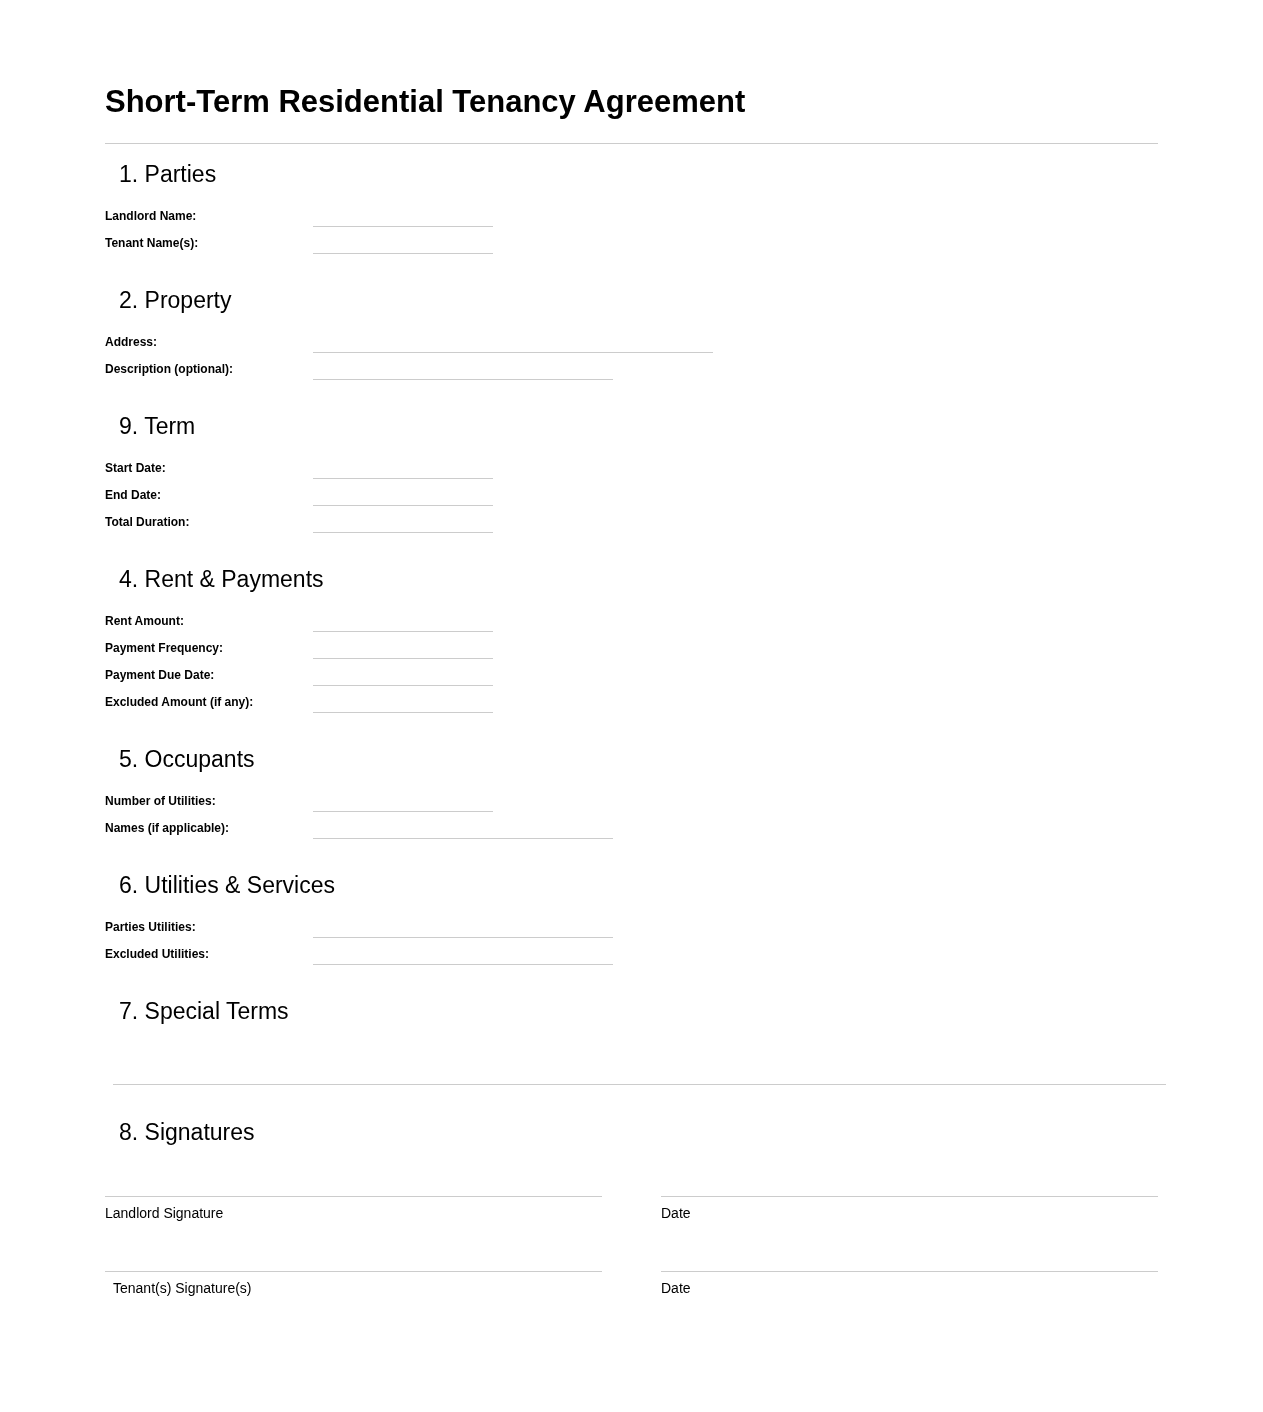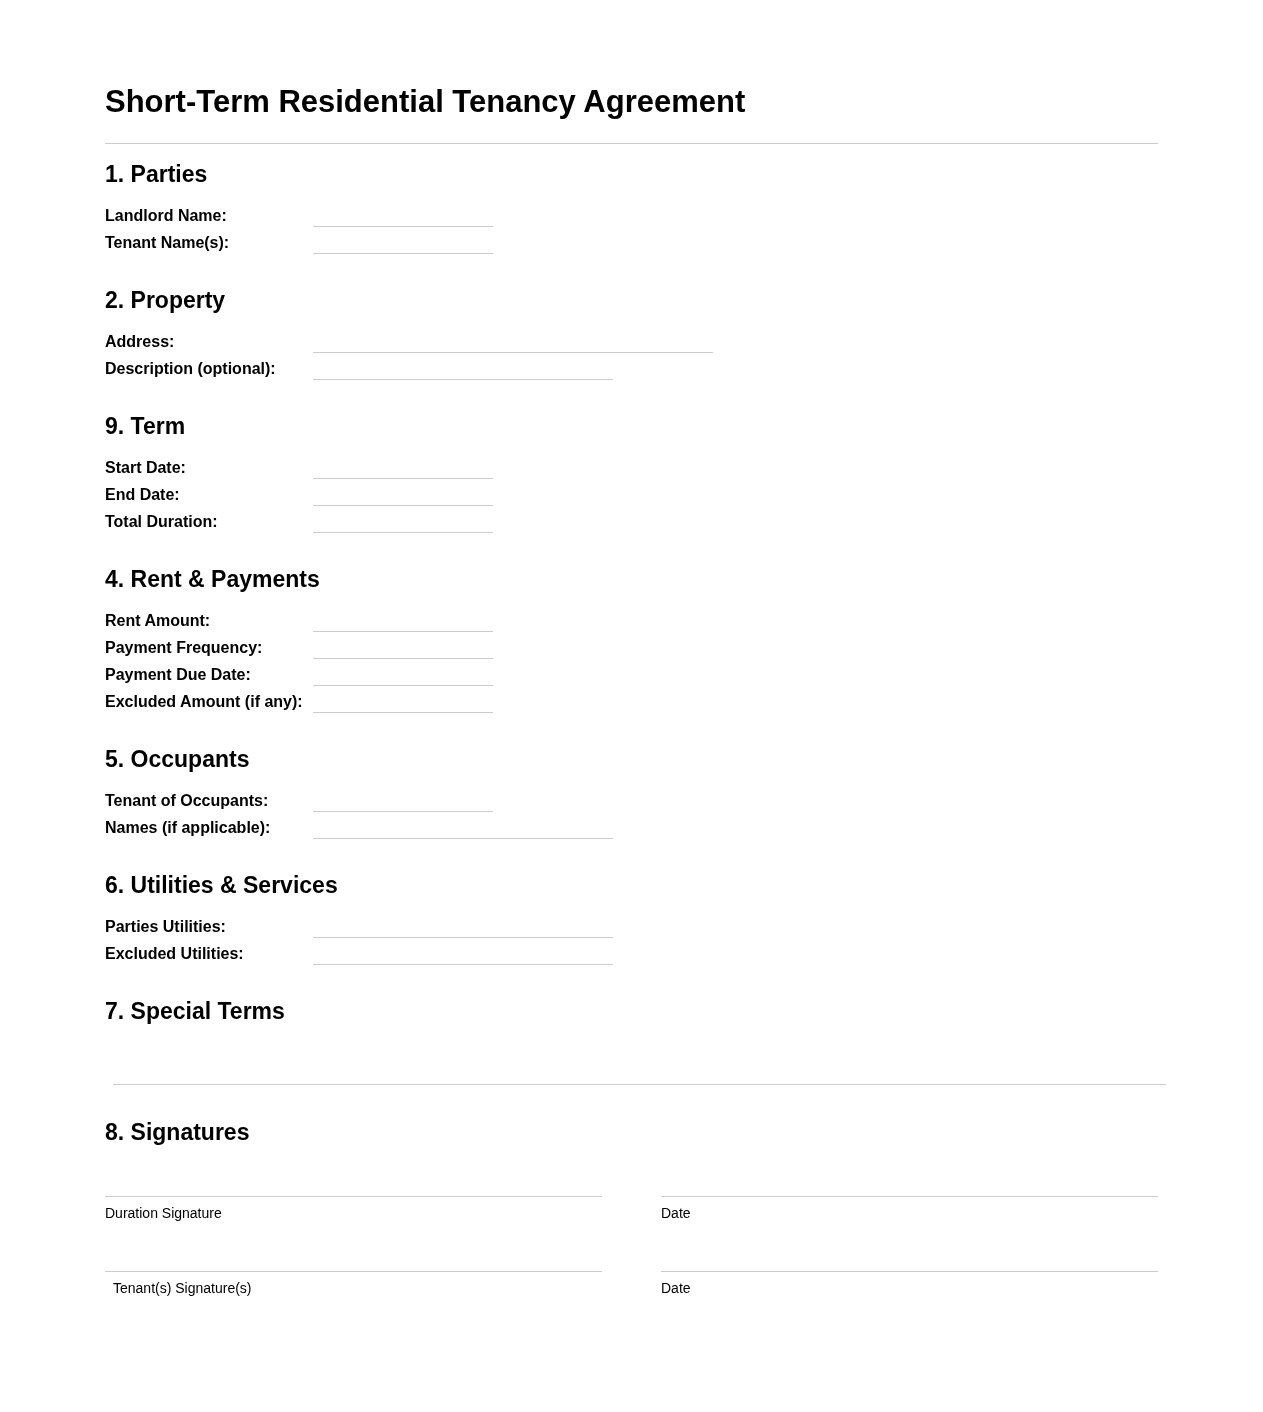--- a/index.html
+++ b/index.html
@@ -1,21 +1,21 @@
 <!DOCTYPE html>
 <html><head>
 <meta charset="utf-8">
 <style>
   html, body { margin: 0; padding: 0; background: #ffffff; }
   body { width: 1263px; height: 1412px; position: relative; font-family: "Liberation Sans", sans-serif; color: #000; }
   .page { position: absolute; left: 105px; top: 0; width: 1053px; }
   h1 { position: absolute; left: 0; top: 84px; margin: 0; font-size: 31px; font-weight: bold; line-height: 36px; white-space: nowrap; }
   .title-rule { position: absolute; left: 0; top: 143px; width: 1053px; height: 0; border-top: 1px solid #cccccc; }
-  h2 { position: absolute; left: 0; margin: 0; font-size: 23px; font-weight: bold; line-height: 28px; white-space: nowrap; }
-  .field-label { position: absolute; left: 0; font-size: 16px; font-weight: bold; line-height: 20px; white-space: nowrap; }
+  h2 { position: absolute; left: 14px; margin: 0; font-size: 23px; font-weight: normal; line-height: 28px; white-space: nowrap; }
+  .field-label { position: absolute; left: 0; font-size: 12px; font-weight: bold; line-height: 20px; white-space: nowrap; }
   .field-line { position: absolute; left: 208px; height: 0; border-top: 1px solid #cccccc; }
   .w180 { width: 180px; } .w300 { width: 300px; } .w400 { width: 400px; }
   .special-line { position: absolute; left: 8px; top: 1084px; width: 1053px; height: 0; border-top: 1px solid #cccccc; }
   .sig-line { position: absolute; height: 0; border-top: 1px solid #cccccc; width: 497px; }
   .sig-label { position: absolute; font-size: 14px; line-height: 18px; white-space: nowrap; }
 </style>
 </head>
 <body>
 
 <div class="page">
@@ -46,38 +46,38 @@
   <div class="field-label" style="top:611px">Rent Amount:</div>
   <div class="field-line w180" style="top:631px"></div>
   <div class="field-label" style="top:638px">Payment Frequency:</div>
   <div class="field-line w180" style="top:658px"></div>
   <div class="field-label" style="top:665px">Payment Due Date:</div>
   <div class="field-line w180" style="top:685px"></div>
   <div class="field-label" style="top:692px">Excluded Amount (if any):</div>
   <div class="field-line w180" style="top:712px"></div>
 
   <h2 style="top:745px">5. Occupants</h2>
-  <div class="field-label" style="top:791px">Tenant of Occupants:</div>
+  <div class="field-label" style="top:791px">Number of Utilities:</div>
   <div class="field-line w180" style="top:811px"></div>
   <div class="field-label" style="top:818px">Names (if applicable):</div>
   <div class="field-line w300" style="top:838px"></div>
 
   <h2 style="top:871px">6. Utilities &amp; Services</h2>
   <div class="field-label" style="top:917px">Parties Utilities:</div>
   <div class="field-line w300" style="top:937px"></div>
   <div class="field-label" style="top:944px">Excluded Utilities:</div>
   <div class="field-line w300" style="top:964px"></div>
 
   <h2 style="top:997px">7. Special Terms</h2>
   <div class="special-line"></div>
 
   <h2 style="top:1118px">8. Signatures</h2>
 
   <div class="sig-line" style="left:0; top:1196px"></div>
-  <div class="sig-label" style="left:0; top:1204px">Duration Signature</div>
+  <div class="sig-label" style="left:0; top:1204px">Landlord Signature</div>
   <div class="sig-line" style="left:556px; top:1196px"></div>
   <div class="sig-label" style="left:556px; top:1204px">Date</div>
 
   <div class="sig-line" style="left:0; top:1271px"></div>
   <div class="sig-label" style="left:8px; top:1279px">Tenant(s) Signature(s)</div>
   <div class="sig-line" style="left:556px; top:1271px"></div>
   <div class="sig-label" style="left:556px; top:1279px">Date</div>
 </div>
 
 </body></html>

